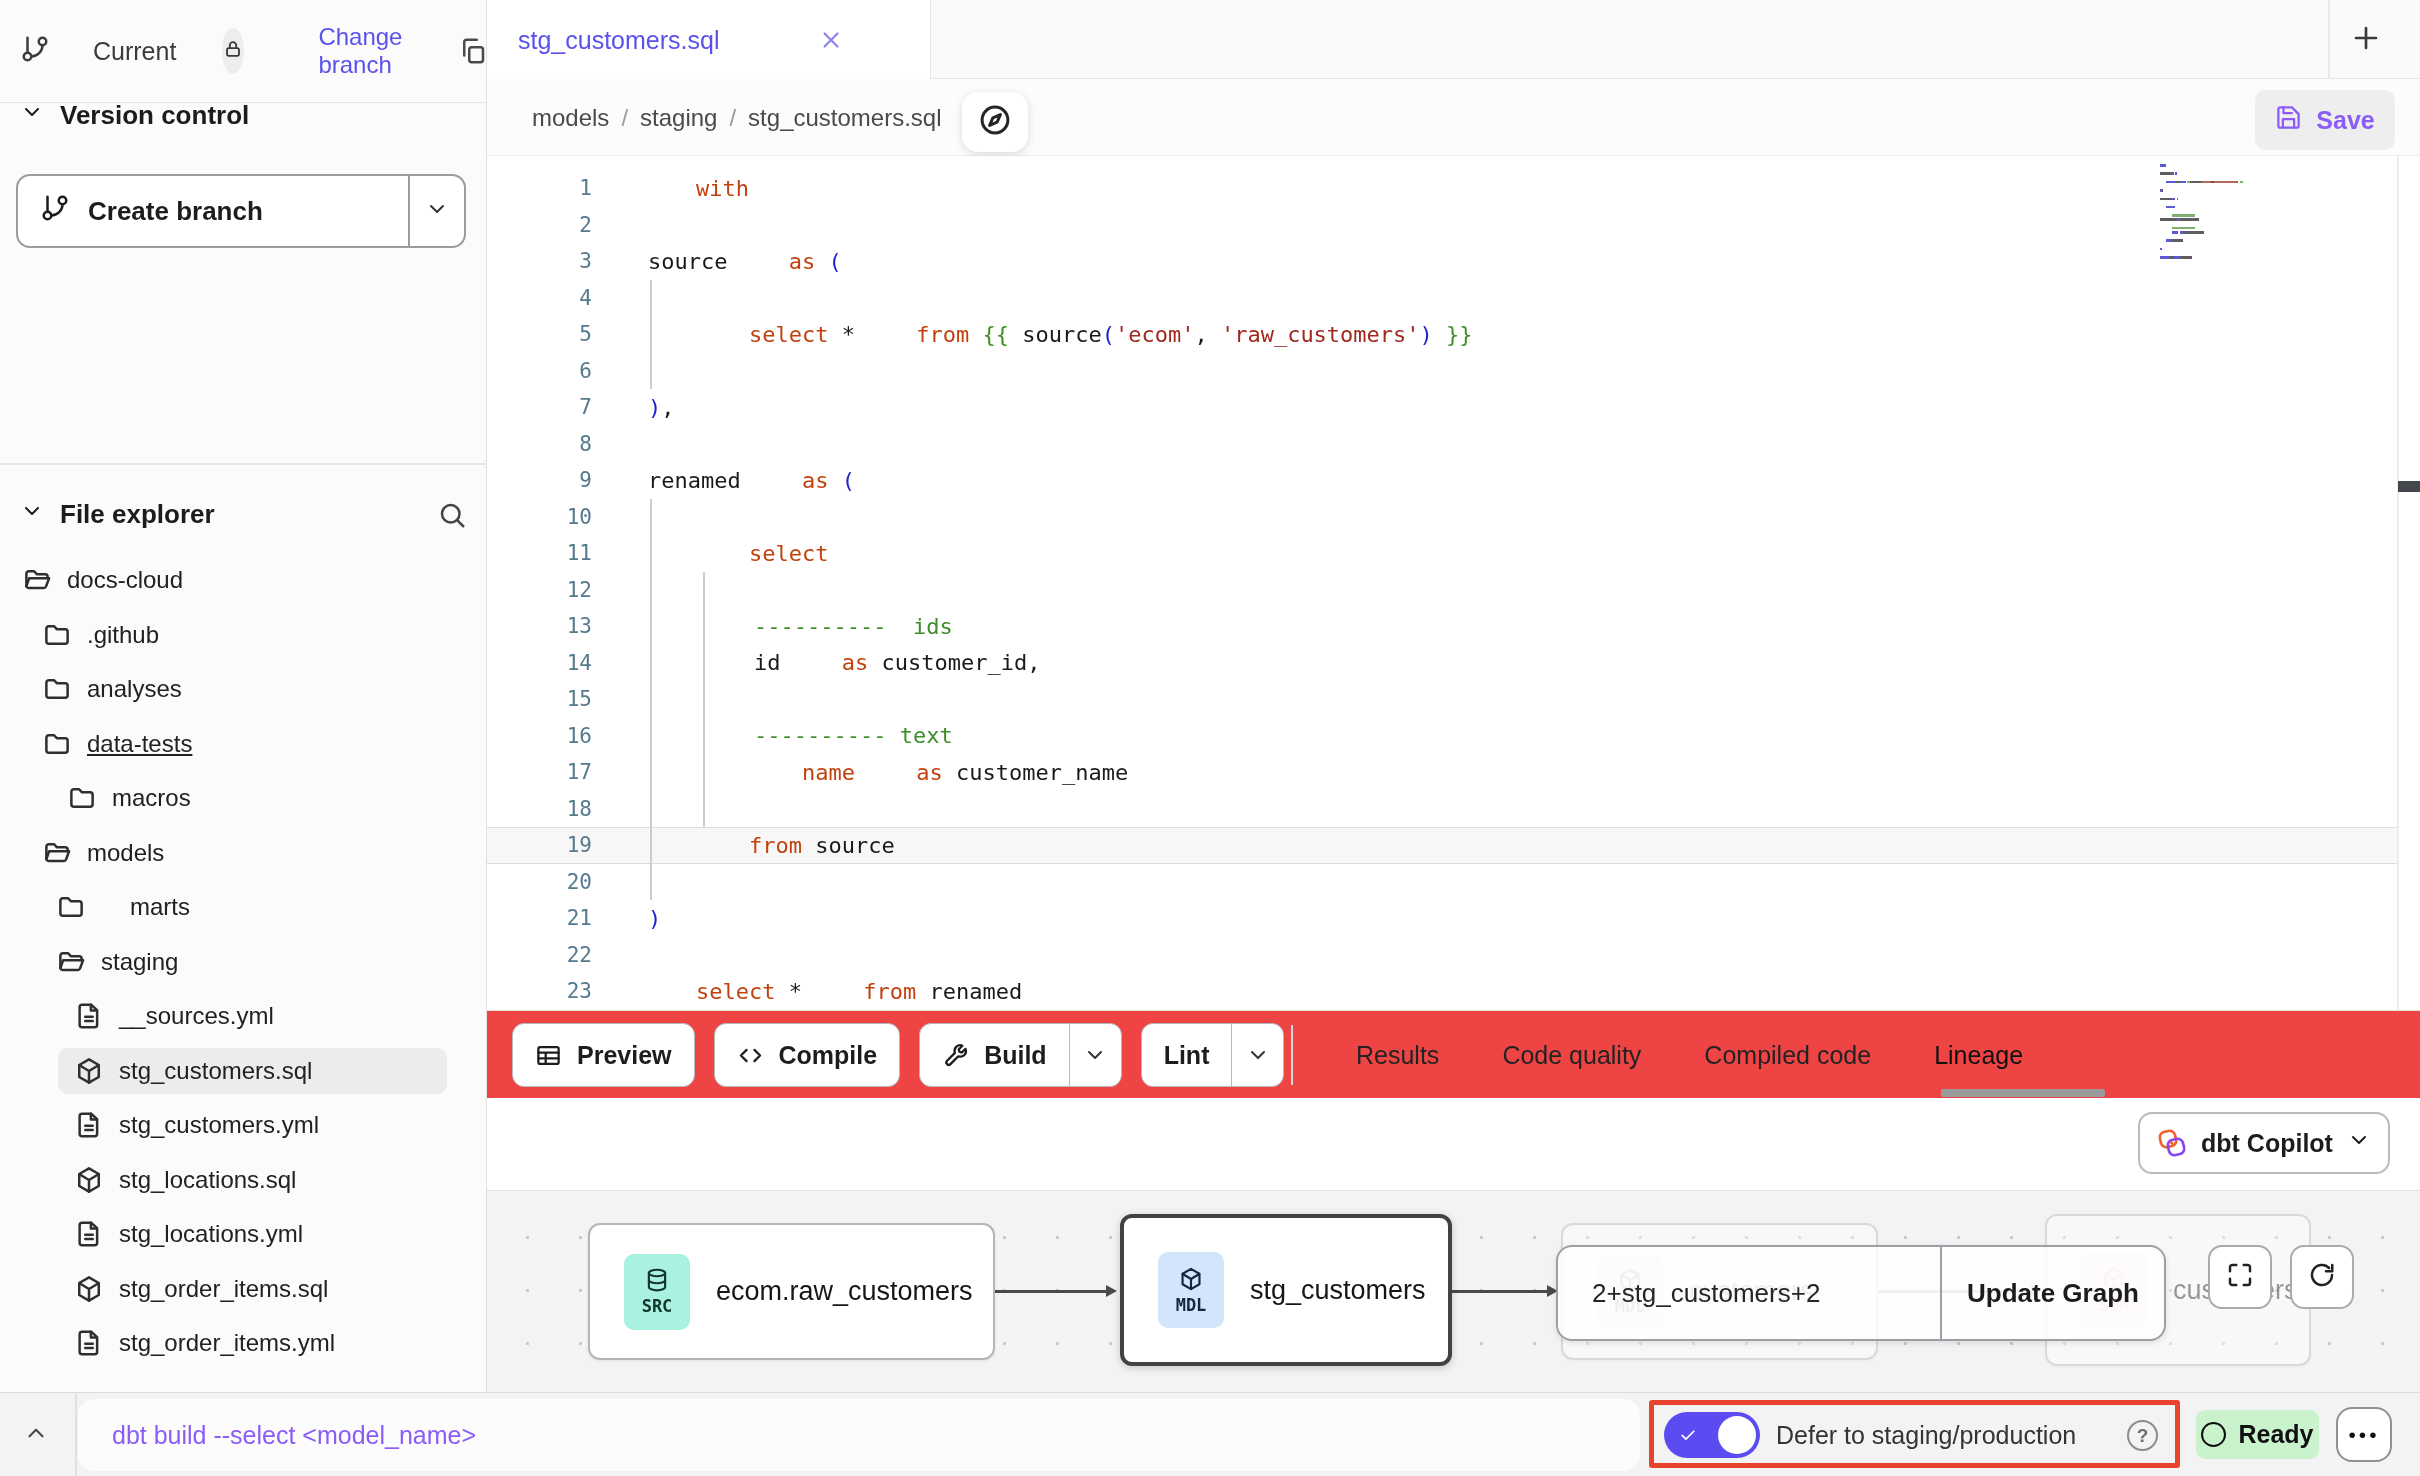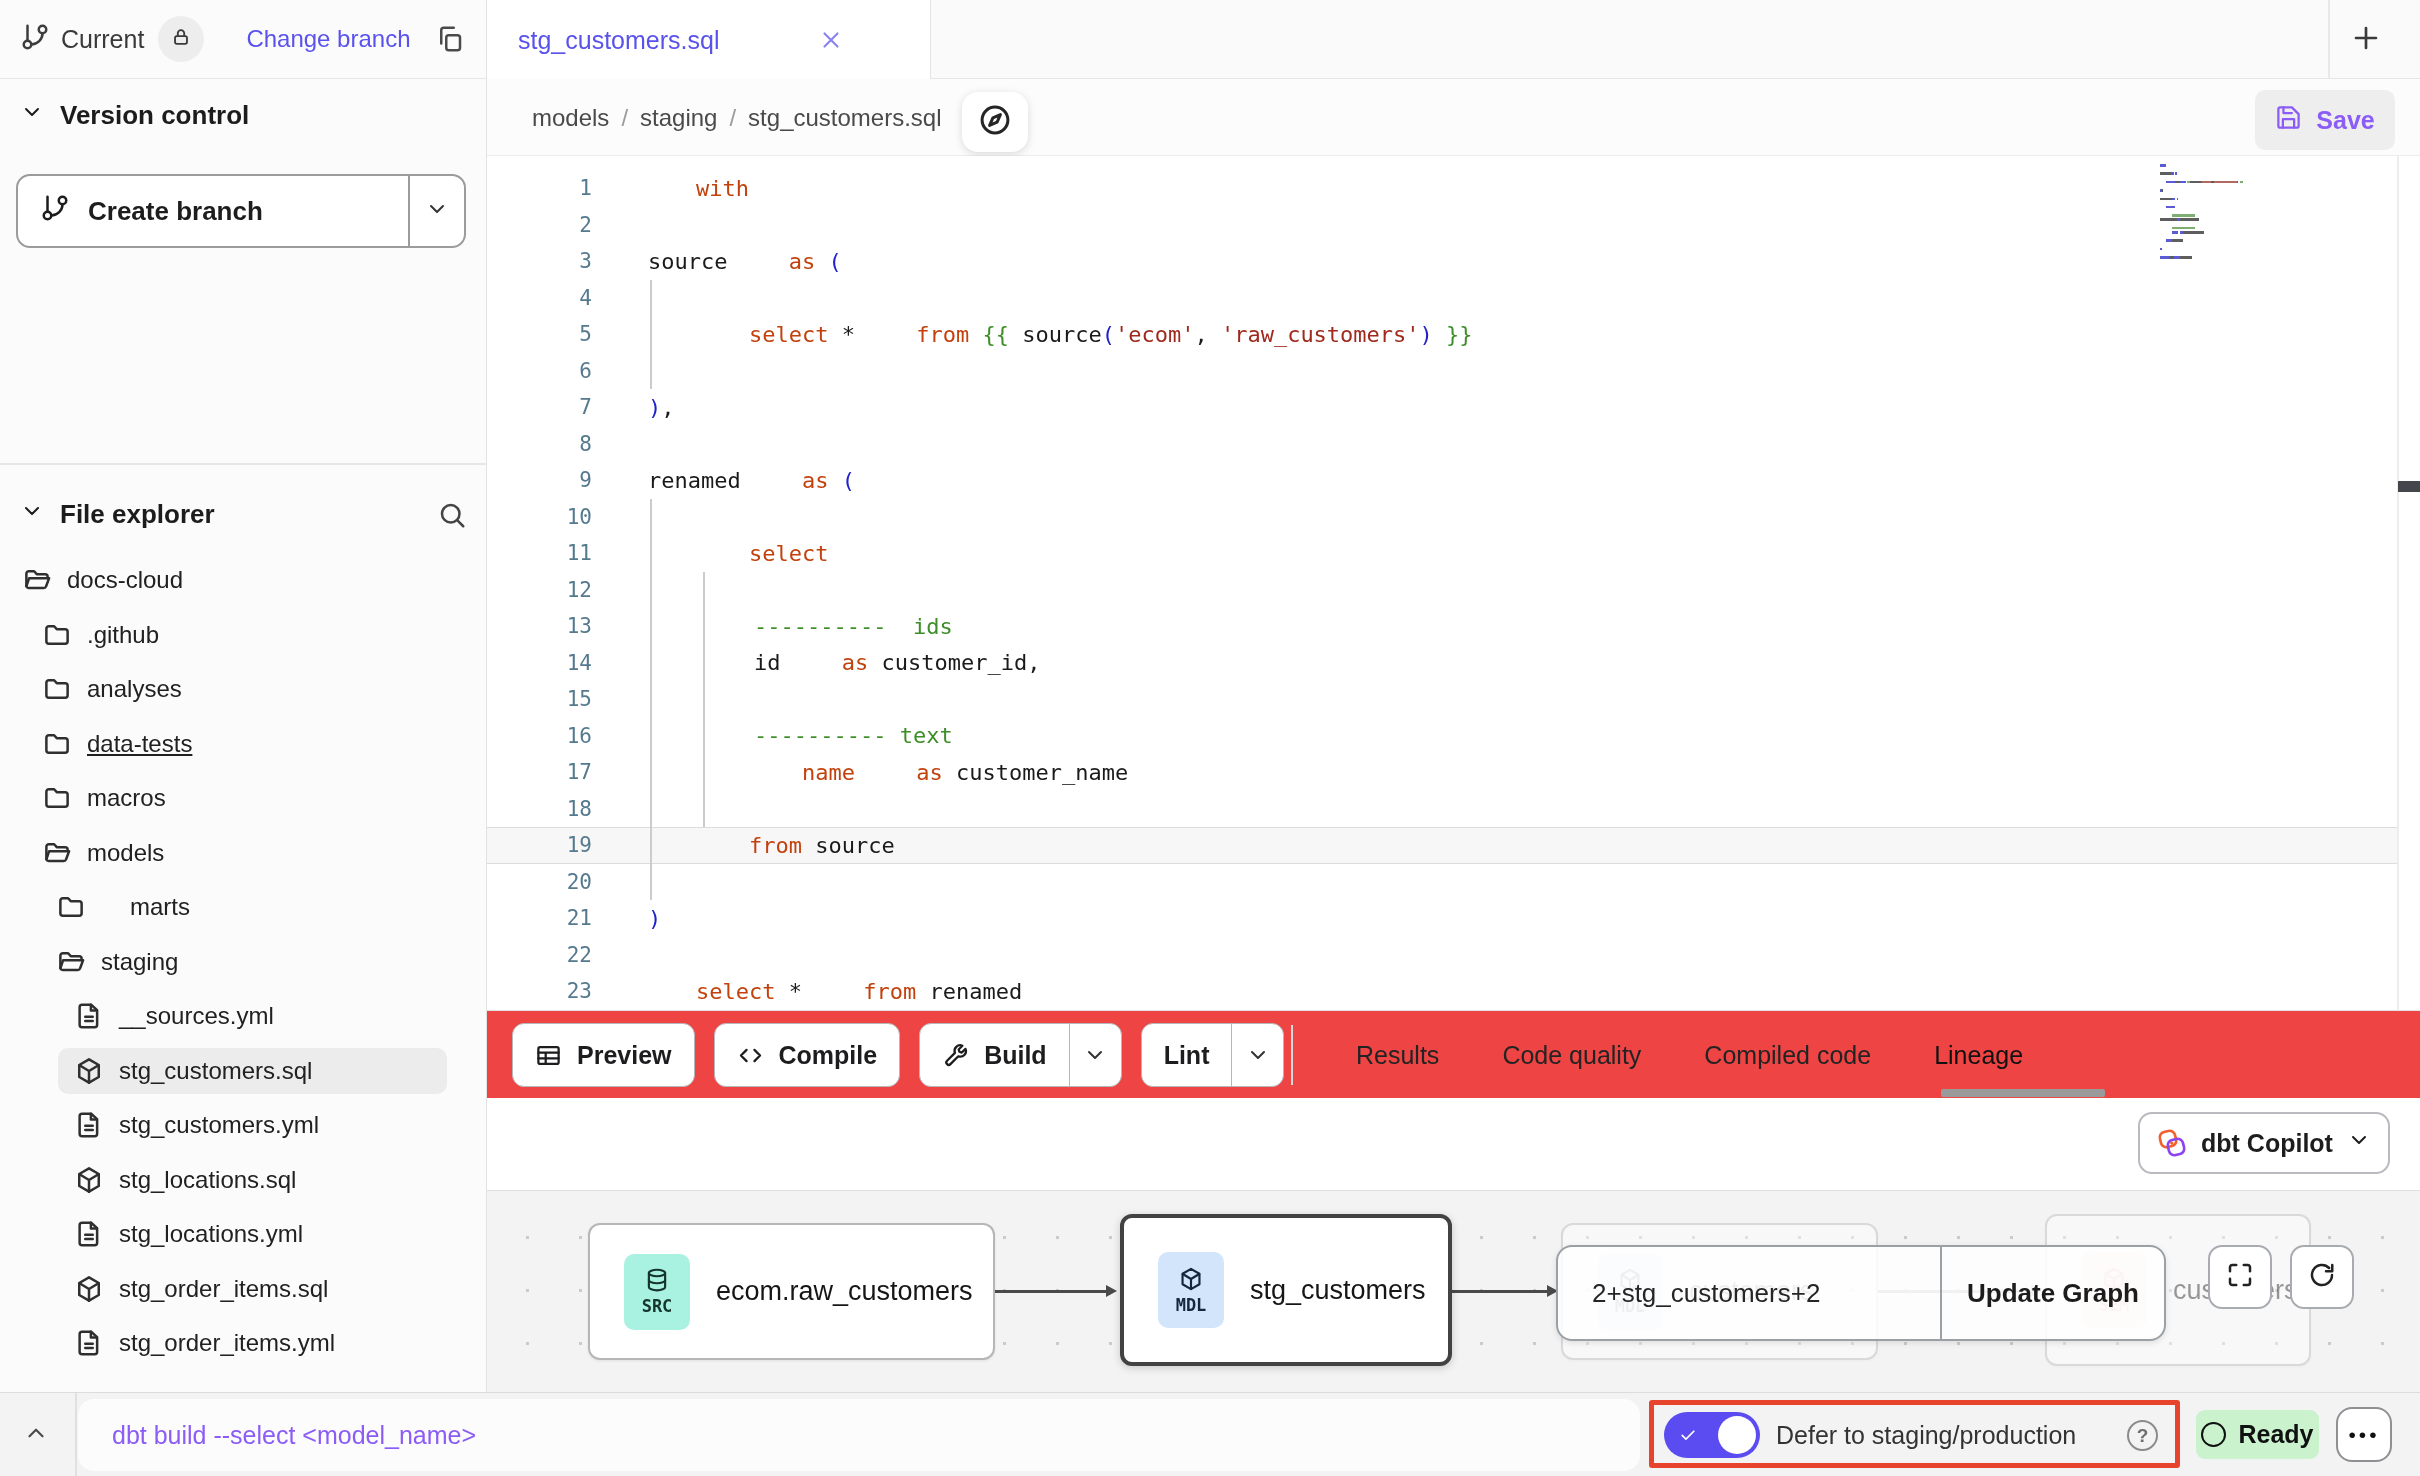--- a/index.html
+++ b/index.html
@@ -2,21 +2,21 @@
 <html><head>
 <meta charset="utf-8">
 <style>
   * { margin:0; padding:0; box-sizing:border-box; }
   body { background:#fff; font-family:"Liberation Sans", sans-serif; }
   .app { position:relative; width:2420px; height:1476px; background:#fff; overflow:hidden; color:#1e1e1e; }
   .abs { position:absolute; }
 
   
   .sidebar { left:0; top:0; width:487px; height:1392px; background:#fbfbfc; border-right:1.5px solid #e2e2e2; }
-  .branchbar { left:0; top:0; width:100%; height:79px; border-bottom:1.5px solid #e6e6e6; display:flex; align-items:center; }
+  .branchbar { left:0; top:0; width:100%; height:103px; border-bottom:1.5px solid #e6e6e6; display:flex; align-items:center;gap:32px; }
   .branchbar .gb { margin-left:20px; color:#3d3d3d; }
   .cur-label { font-size:25px; color:#3a3a3a; margin-left:11px; }
   .lock-chip { width:46px; height:46px; border-radius:50%; background:#ededee; display:flex; align-items:center; justify-content:center; color:#3a3a3a; margin-left:14px; }
   .change-branch { font-size:24px; font-weight:500; color:#5a52ec; margin-left:42px; }
   .copy-btn { margin-left:24px; color:#4a4a4a; display:flex; }
 
   .sec-head { display:flex; align-items:center; gap:16px; color:#1c1c1c; font-size:26px; font-weight:700; }
   .vc-head { left:20px; top:100px; }
   .fe-sep { left:0; top:463px; width:487px; height:1.5px; background:#e6e6e6; }
   .fe-head { left:20px; top:479px; width:447px;margin-top:20px; }
@@ -194,21 +194,21 @@
             <path d="M3.5 7a2 2 0 0 1 2-2h4.2l2.1 2.3h6.7a2 2 0 0 1 2 2V17a2 2 0 0 1-2 2h-13a2 2 0 0 1-2-2z"></path>
           </svg>
           <span class="flabel">analyses</span>
         </div>
         <div class="frow" style="padding-left: 42px; text-decoration: underline;">
           <svg width="30" height="30" viewBox="0 0 24 24" fill="none" stroke="currentColor" stroke-width="2" stroke-linecap="round" stroke-linejoin="round">
             <path d="M3.5 7a2 2 0 0 1 2-2h4.2l2.1 2.3h6.7a2 2 0 0 1 2 2V17a2 2 0 0 1-2 2h-13a2 2 0 0 1-2-2z"></path>
           </svg>
           <span class="flabel">data-tests</span>
         </div>
-        <div class="frow" style="padding-left: 42px;">
+        <div class="frow" style="padding-left: 67px;">
           <svg width="30" height="30" viewBox="0 0 24 24" fill="none" stroke="currentColor" stroke-width="2" stroke-linecap="round" stroke-linejoin="round">
             <path d="M3.5 7a2 2 0 0 1 2-2h4.2l2.1 2.3h6.7a2 2 0 0 1 2 2V17a2 2 0 0 1-2 2h-13a2 2 0 0 1-2-2z"></path>
           </svg>
           <span class="flabel">macros</span>
         </div>
         <div class="frow" style="padding-left: 42px;">
           <svg width="30" height="30" viewBox="0 0 24 24" fill="none" stroke="currentColor" stroke-width="2" stroke-linecap="round" stroke-linejoin="round">
             <path d="M3.5 17V7a2 2 0 0 1 2-2h4.2l2.1 2.3h6.7a2 2 0 0 1 2 2v1"></path>
             <path d="M3.5 17l2.2-6.5h16L19.3 17a2 2 0 0 1-1.9 1.4H5.4A2 2 0 0 1 3.5 17z"></path>
           </svg>

